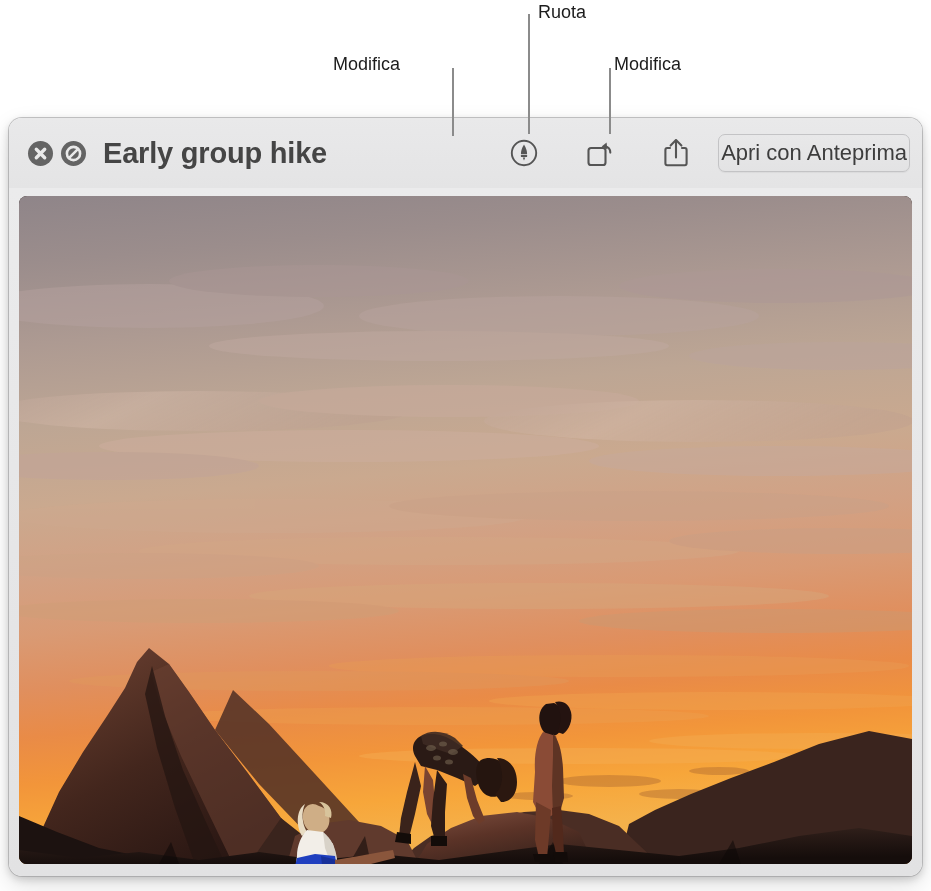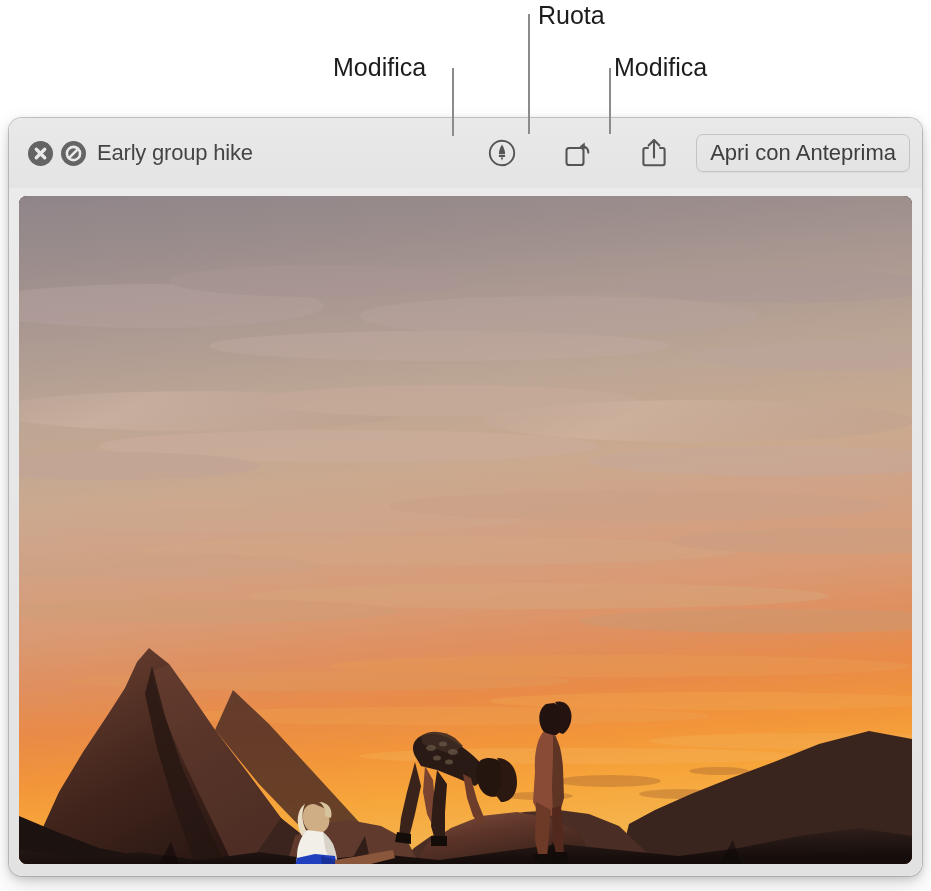--- a/index.html
+++ b/index.html
@@ -20,21 +20,21 @@
     position: absolute;
     left: 0; top: 0;
     width: 931px;
     height: 891px;
     pointer-events: none;
     z-index: 50;
   }
   .callout-label {
     position: absolute;
     font-family: "Liberation Sans", sans-serif;
-    font-size: 25px;
+    font-size: 18px;
     color: #1c1c1c;
     white-space: nowrap;
     line-height: 1;
   }
   .callout-line {
     position: absolute;
     width: 2px;
     background: #8b8b8b;
   }
 
@@ -75,23 +75,23 @@
     display: flex;
     align-items: center;
     justify-content: center;
     flex: 0 0 auto;
     cursor: pointer;
   }
   .circle-btn + .circle-btn { margin-left: 8px; }
   .circle-btn svg { display: block; }
 
   .win-title {
-    margin-left: 11px;
-    font-size: 22px;
-    font-weight: normal;
+    margin-left: 17px;
+    font-size: 29px;
+    font-weight: bold;
     color: #454545;
     letter-spacing: -0.2px;
     white-space: nowrap;
     flex: 0 0 auto;
   }
 
   .tool-spacer { flex: 1 1 auto; }
 
   .tool-icon {
     width: 40px;
@@ -109,21 +109,21 @@
   .gap-c { width: 22px; flex: 0 0 auto; }
 
   .open-with-btn {
     height: 38px;
     border-radius: 7px;
     background: linear-gradient(180deg, #e8e8e9 0%, #e3e3e4 100%);
     border: 1px solid #c3c3c5;
     box-shadow: 0 1px 1px rgba(0,0,0,0.05);
     display: flex;
     align-items: center;
-    padding: 0 13px;
+    padding: 0 2px;
     font-size: 22px;
     color: #3d3d3d;
     white-space: nowrap;
     cursor: pointer;
     flex: 0 0 auto;
     box-sizing: border-box;
   }
 
   
   .photo-frame {

